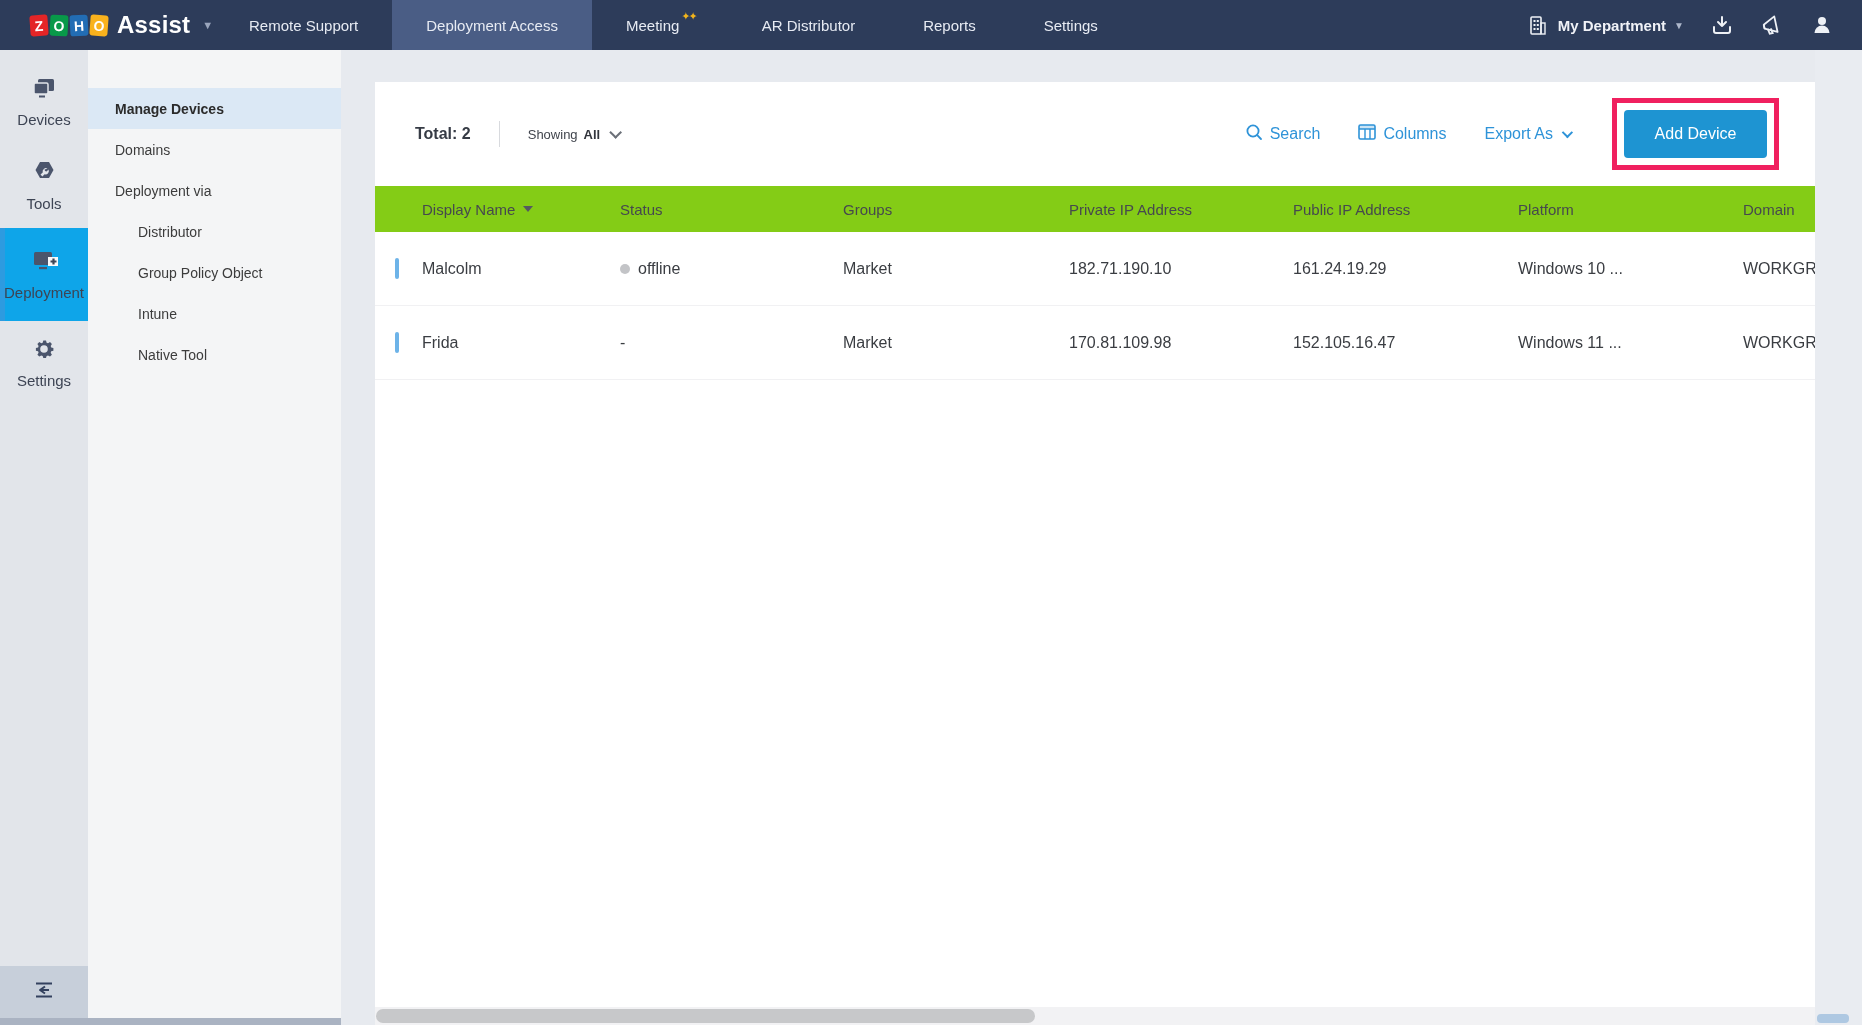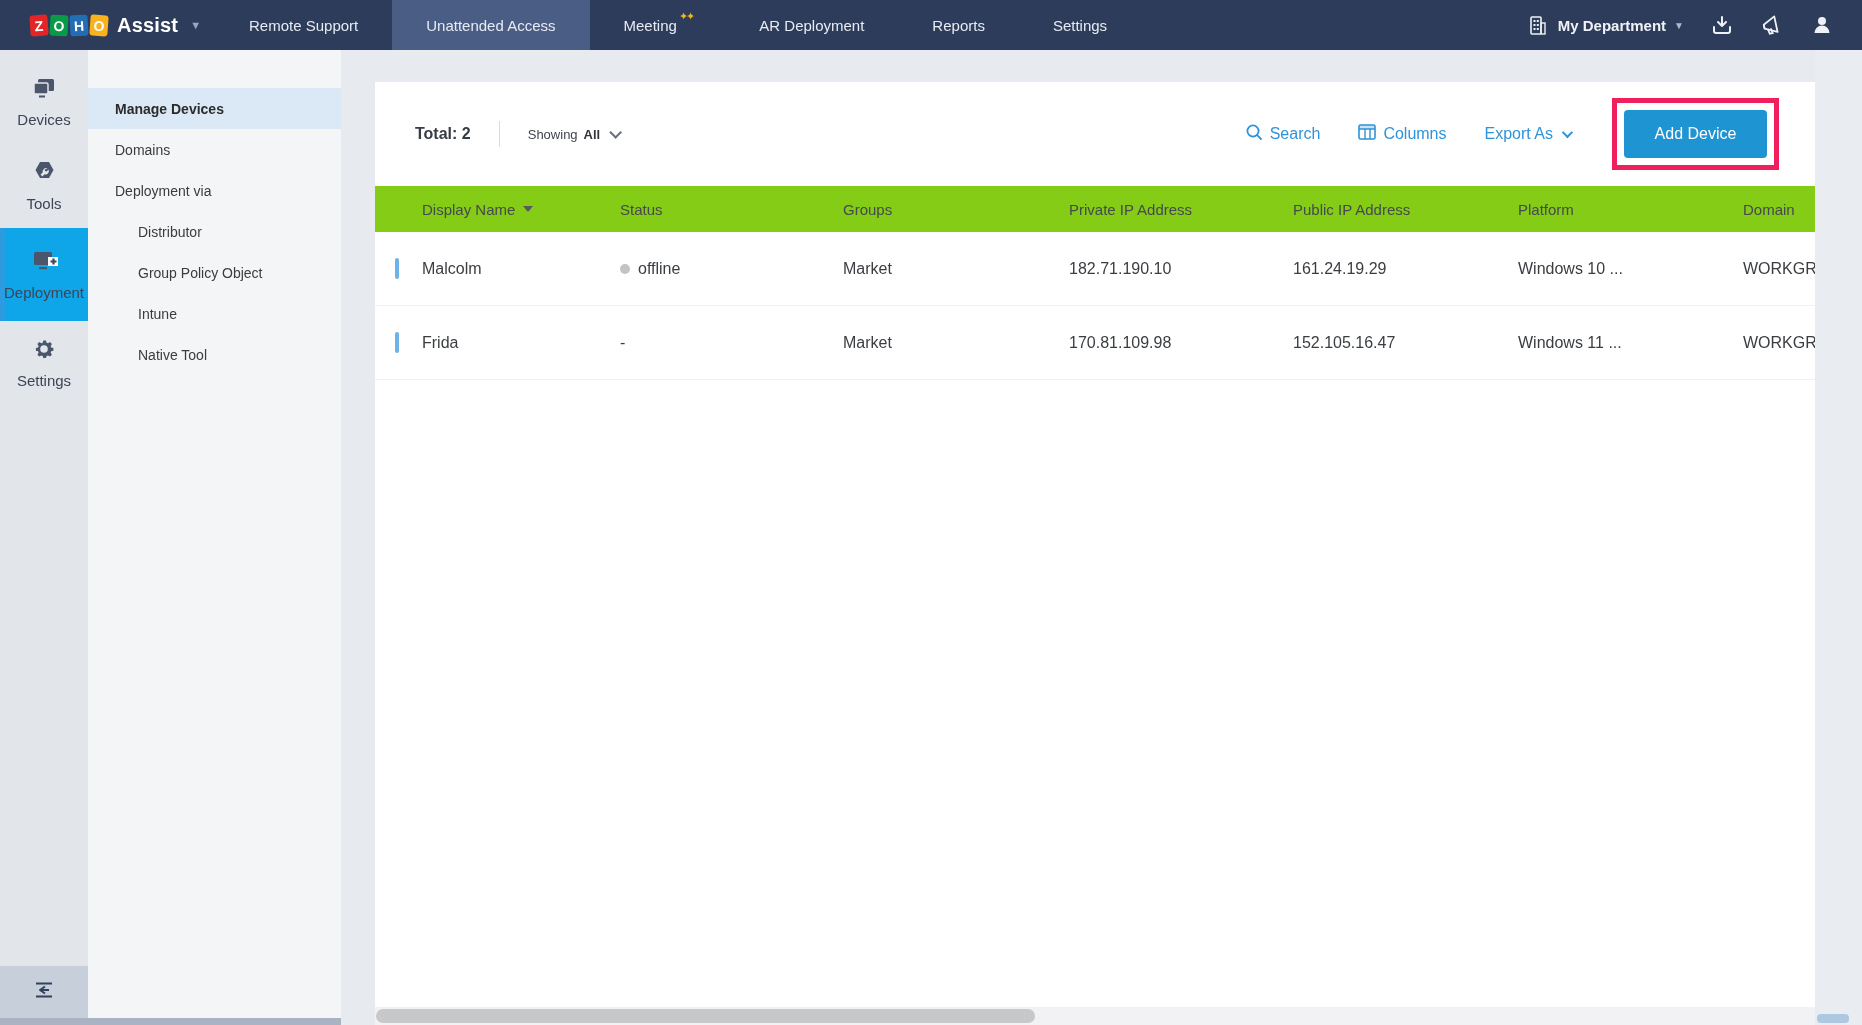--- a/index.html
+++ b/index.html
@@ -7,21 +7,21 @@
 
   
   .navbar { position:absolute; left:0; top:0; width:1862px; height:50px; background:#2d3c5a; display:flex; align-items:stretch; color:#eef1f6; z-index:10; }
   .brand { display:flex; align-items:center; padding-left:30px; width:215px; }
   .logo-tiles { display:flex; gap:2px; }
   .tile { width:18px; height:21px; border-radius:3px; color:#fff; font-weight:bold; font-size:14px; display:flex; align-items:center; justify-content:center; }
   .tile:nth-child(1){ transform:rotate(-4deg); }
   .tile:nth-child(2){ transform:rotate(3deg); }
   .tile:nth-child(3){ transform:rotate(-3deg); }
   .tile:nth-child(4){ transform:rotate(4deg); }
-  .brand-name { font-size:20px; font-weight:bold; color:#fff; margin-left:9px; letter-spacing:.2px; }
+  .brand-name { font-size:24px; font-weight:bold; color:#fff; margin-left:9px; letter-spacing:.2px; }
   .brand-caret { margin-left:12px; color:#9aa6bd; font-size:11px; }
   .nav-tabs { display:flex; align-items:stretch; }
   .nav-tab { display:flex; align-items:center; padding:0 34px; font-size:15px; color:#e7ebf3; cursor:pointer; position:relative; }
   .nav-tab.active { background:#4a5d85; }
   .sparkle { color:#f2b41c; font-size:11px; position:relative; top:-9px; left:2px; letter-spacing:-2px; }
   .nav-right { margin-left:auto; display:flex; align-items:center; gap:26px; padding-right:28px; }
   .dept { display:flex; align-items:center; gap:8px; font-size:15px; font-weight:bold; color:#f0f2f7; cursor:pointer; }
   .dept .caret { font-size:10px; color:#aeb8cb; }
   .nav-ic { width:24px; height:24px; display:flex; align-items:center; justify-content:center; cursor:pointer; }
   .nav-ic svg { display:block; }
@@ -86,28 +86,28 @@
     </div>
     <span class="brand-name">Assist</span>
     <span class="brand-caret">▼</span>
   </div>
 
   <div class="nav-tabs">
     <div class="nav-tab">
         <span>Remote Support</span>
       </div>
     <div class="nav-tab active">
-        <span>Unattended Access</span>
+        <span>Deployment Access</span>
       </div>
     <div class="nav-tab">
         <span>Meeting</span>
         <span class="sparkle">✦✦</span>
       </div>
     <div class="nav-tab">
-        <span>AR Deployment</span>
+        <span>AR Distributor</span>
       </div>
     <div class="nav-tab">
         <span>Reports</span>
       </div>
     <div class="nav-tab">
         <span>Settings</span>
       </div>
   </div>
 
   <div class="nav-right">

